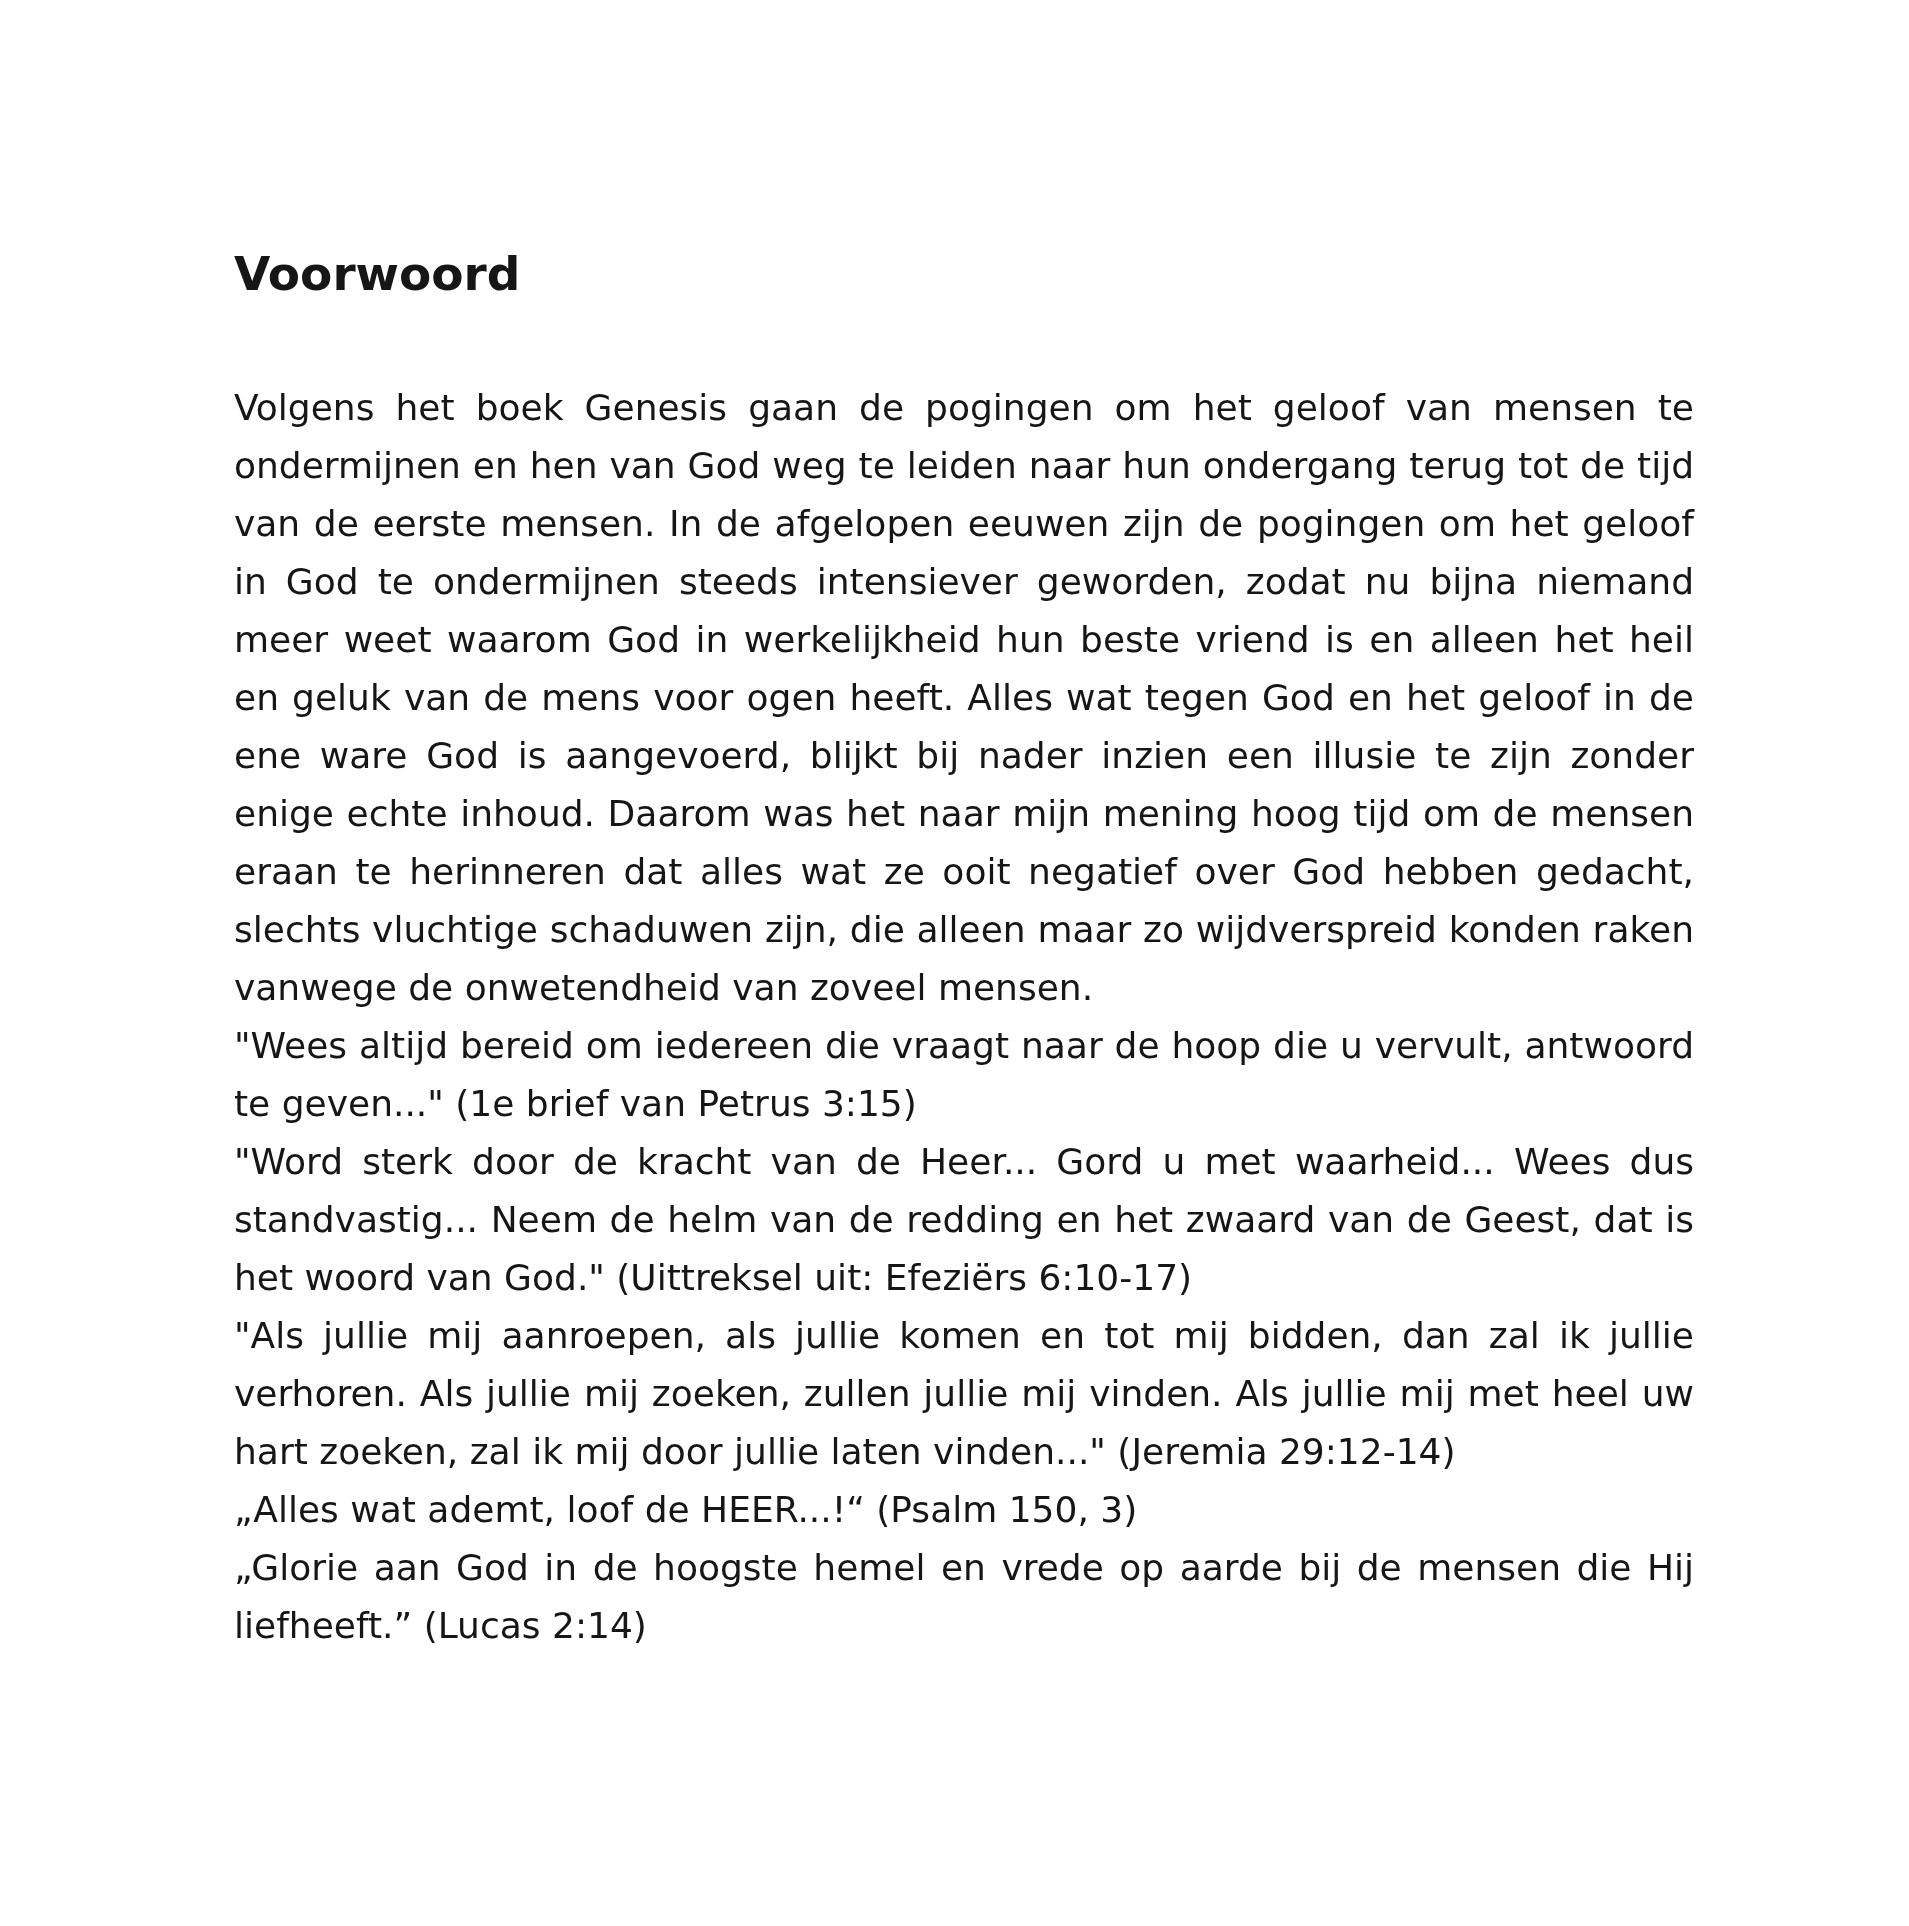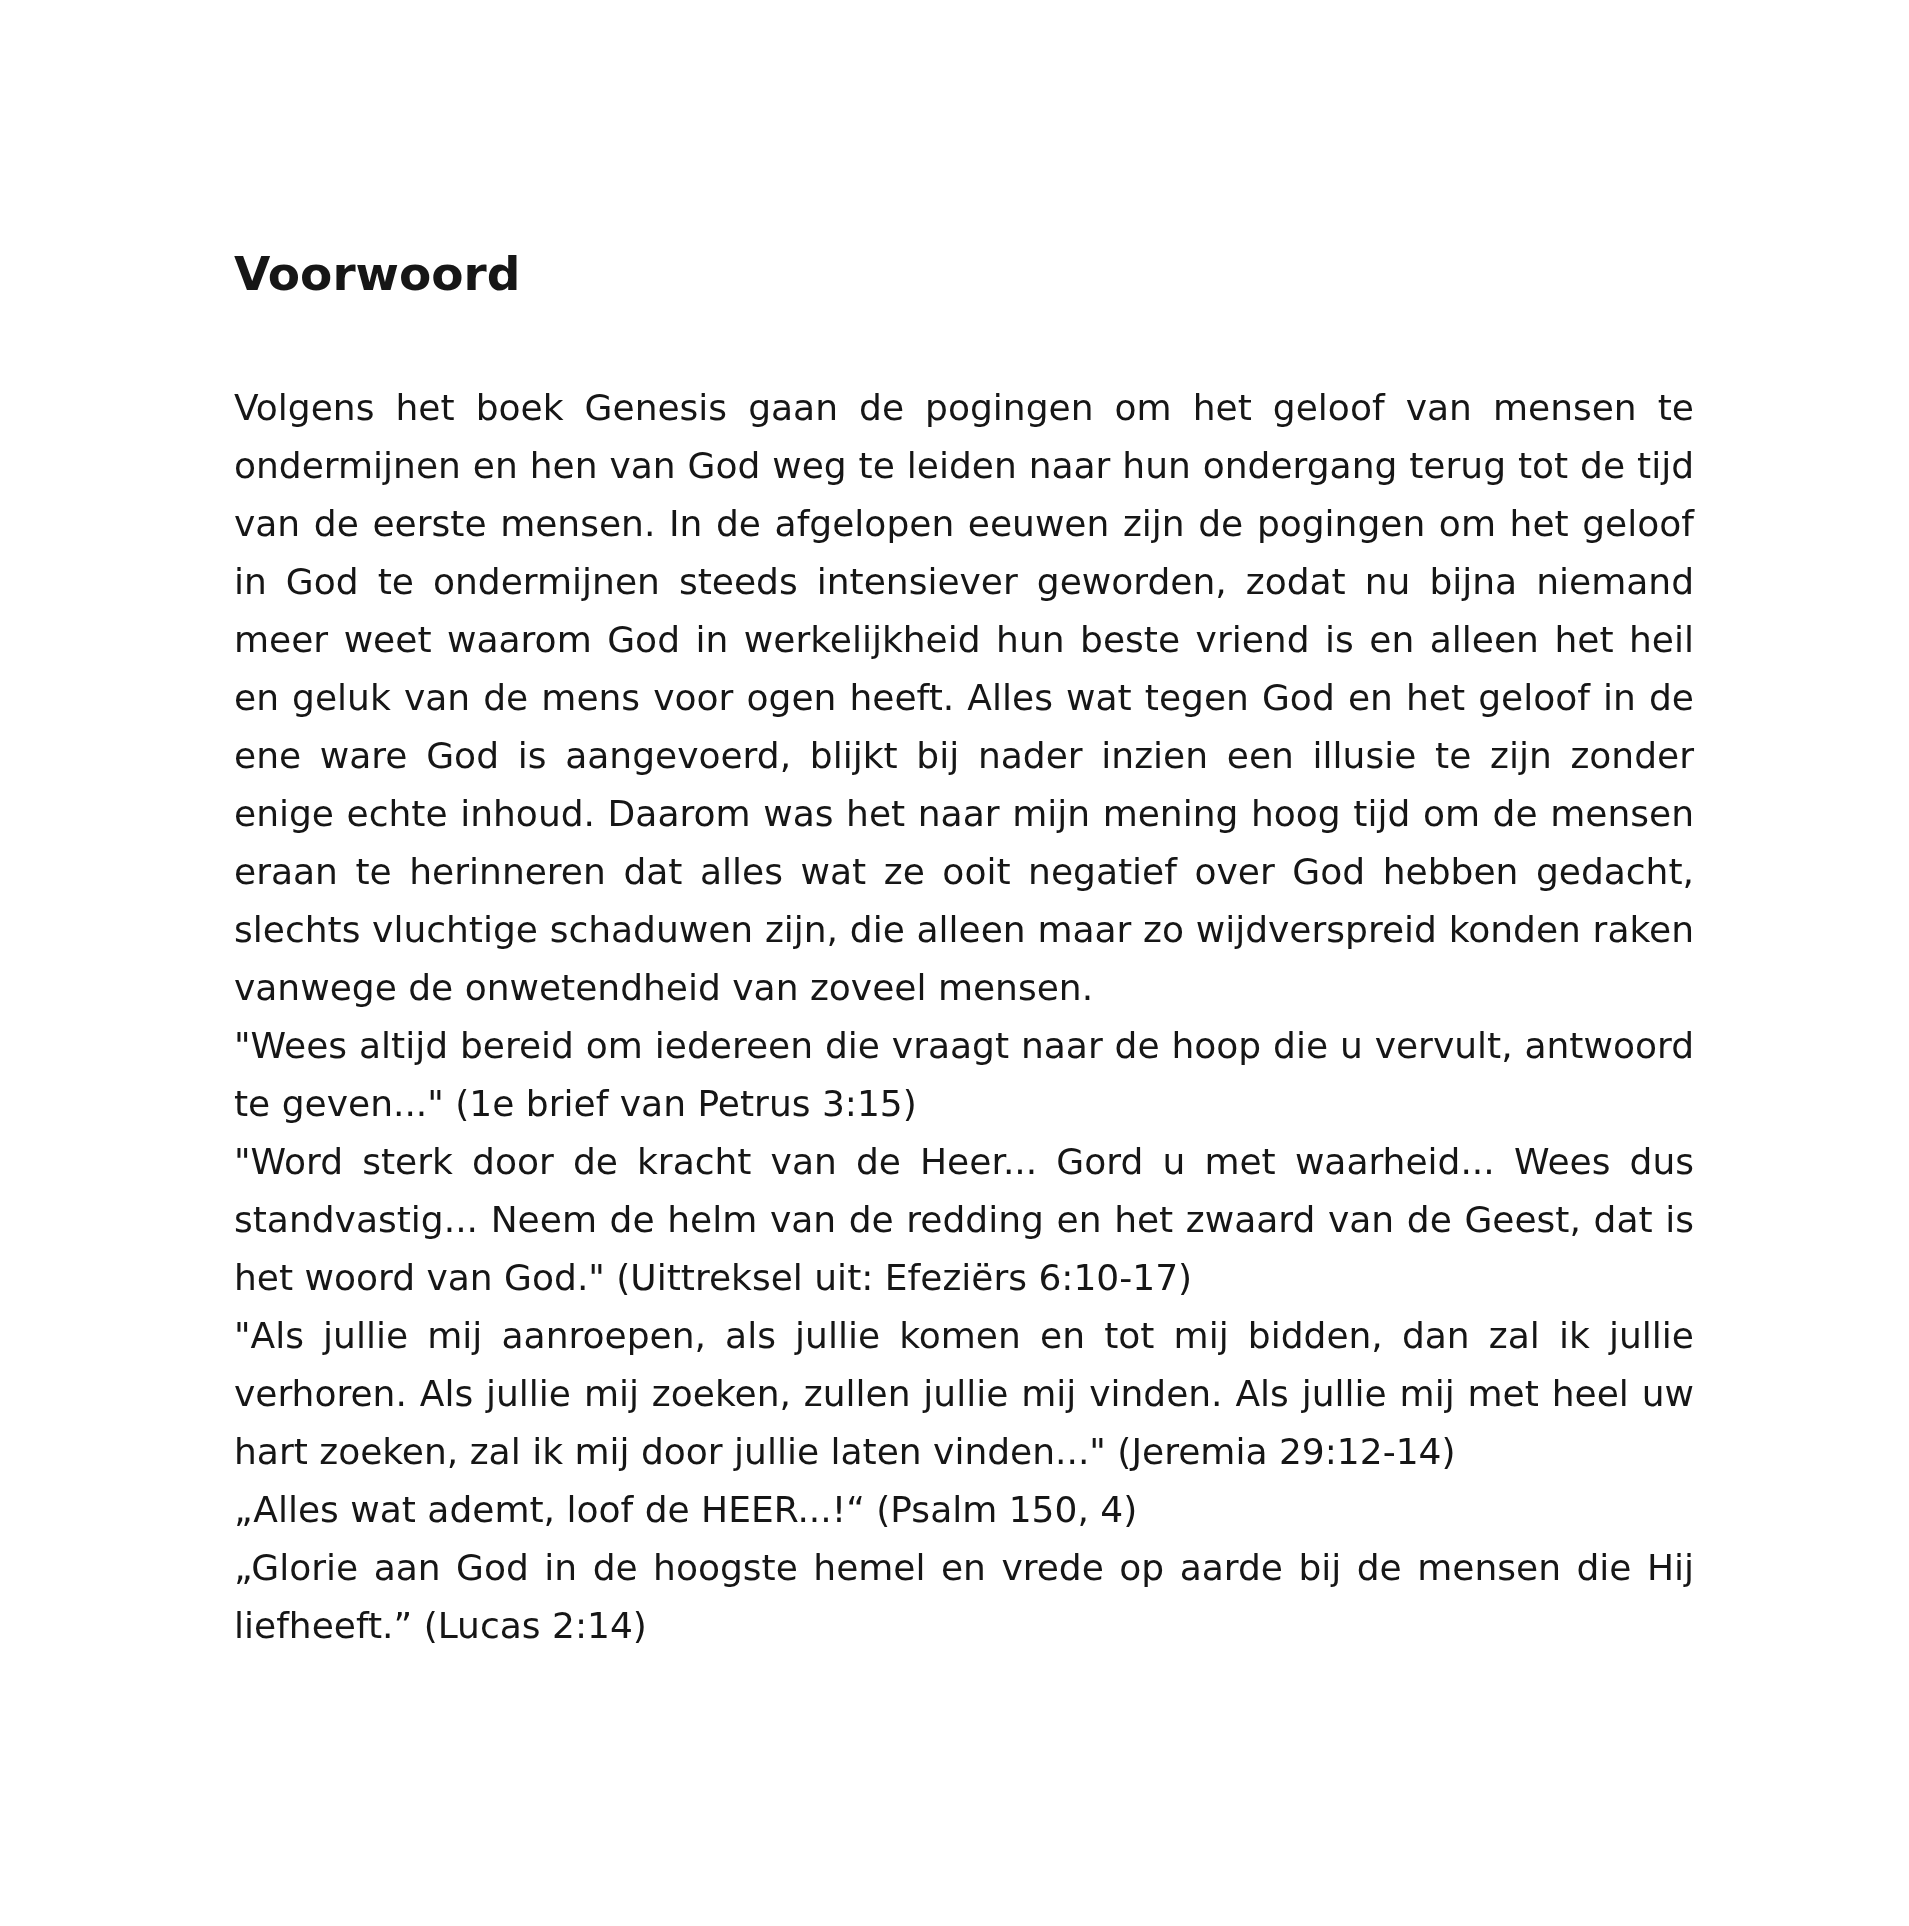--- a/index.html
+++ b/index.html
@@ -44,19 +44,19 @@
 <body>
 
 <div class="page">
   <div class="content">
     <h1 class="title">Voorwoord</h1>
 
     <p class="par">Volgens het boek Genesis gaan de pogingen om het geloof van mensen te ondermijnen en hen van God weg te leiden naar hun ondergang terug tot de tijd van de eerste mensen. In de afgelopen eeuwen zijn de pogingen om het geloof in God te ondermijnen steeds intensiever geworden, zodat nu bijna niemand meer weet waarom God in werkelijkheid hun beste vriend is en alleen het heil en geluk van de mens voor ogen heeft. Alles wat tegen God en het geloof in de ene ware God is aangevoerd, blijkt bij nader inzien een illusie te zijn zonder enige echte inhoud.  Daarom was het naar mijn mening hoog tijd om de mensen eraan te herinneren dat alles wat ze ooit negatief over God hebben gedacht, slechts vluchtige schaduwen zijn, die alleen maar zo wijdverspreid konden raken vanwege de onwetendheid van zoveel mensen.</p>
     <p class="par">"Wees altijd bereid om iedereen die vraagt naar de hoop die u vervult, antwoord te geven..." (1e brief van Petrus 3:15)</p>
     <p class="par">"Word sterk door de kracht van de Heer... Gord u met waarheid... Wees dus standvastig... Neem de helm van de redding en het zwaard van de Geest, dat is het woord van God." (Uittreksel uit: Efeziërs 6:10-17)</p>
     <p class="par">"Als jullie mij aanroepen, als jullie komen en tot mij bidden, dan zal ik jullie verhoren. Als jullie mij zoeken, zullen jullie mij vinden. Als jullie mij met heel uw hart zoeken, zal ik mij door jullie laten vinden..." (Jeremia 29:12-14)</p>
-    <p class="par">„Alles wat ademt, loof de HEER...!“ (Psalm 150, 4)</p>
+    <p class="par">„Alles wat ademt, loof de HEER...!“ (Psalm 150, 3)</p>
     <p class="par">„Glorie aan God in de hoogste hemel en vrede op aarde bij de mensen die Hij liefheeft.” (Lucas 2:14)</p>
 
   </div>
 
 </div>
 
 
 </body></html>

